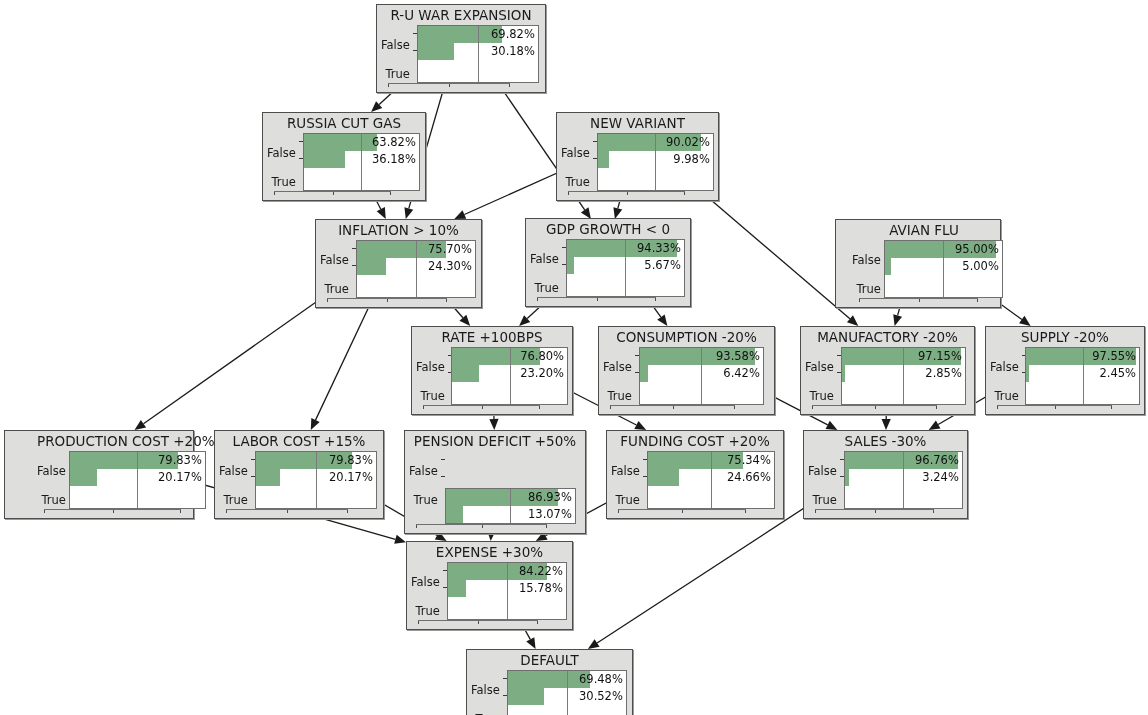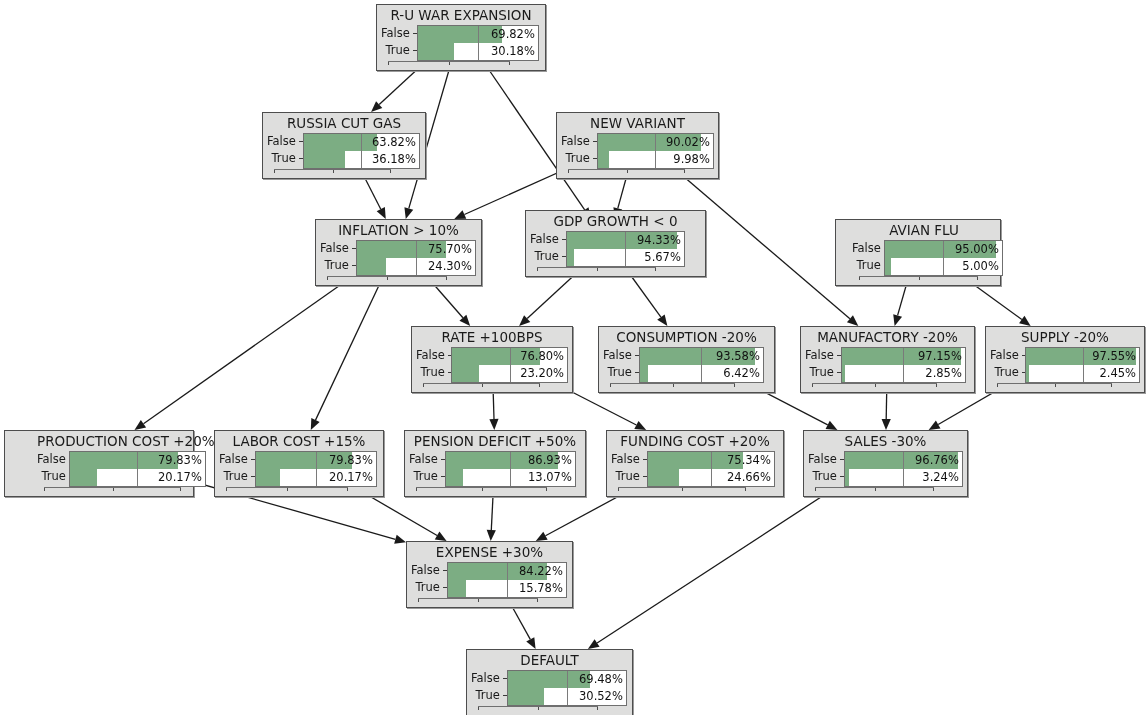--- a/index.html
+++ b/index.html
@@ -51,20 +51,21 @@
     justify-content: flex-start;
   }
   .state-label {
     font-size: 11.5px;
     color: #1a1a1a;
     height: 17px;
     line-height: 17px;
     text-align: right;
     padding-right: 3px;
     white-space: nowrap;
+    margin-top: 12px;
   }
   .tick-col {
     display: flex;
     flex-direction: column;
     width: 4px;
   }
   .tick {
     height: 17px;
     position: relative;
   }
@@ -295,21 +296,21 @@
             </div>
             <div class="midline"></div>
           </div>
         </div>
         <div class="axis-strip" style="margin-left: 7px; width: 120px;">
           <div class="axis-tick" style="left: 0px;"></div>
           <div class="axis-tick" style="left: 60px;"></div>
           <div class="axis-tick" style="left: 119px;"></div>
         </div>
       </div>
-      <div class="node" style="left: 525px; top: 210px; width: 181px;">
+      <div class="node" style="left: 525px; top: 218px; width: 166px;">
         <div class="node-title">GDP GROWTH &lt; 0</div>
         <div class="node-body">
           <div class="state-labels">
             <div class="state-label">False</div>
             <div class="state-label">True</div>
           </div>
           <div class="tick-col">
             <div class="tick"></div>
             <div class="tick"></div>
           </div>
@@ -538,21 +539,21 @@
         <div class="node-title">PENSION DEFICIT +50%</div>
         <div class="node-body">
           <div class="state-labels">
             <div class="state-label">False</div>
             <div class="state-label">True</div>
           </div>
           <div class="tick-col">
             <div class="tick"></div>
             <div class="tick"></div>
           </div>
-          <div class="bars" style="width: 131px; flex: 0 0 131px;">
+          <div class="bars" style="width: 131px; flex: 0 0 131px; margin-top: 37px;">
             <div class="bar-row">
               <div class="bar-fill" style="width: 86.93%; background: rgb(124, 173, 131);"></div>
               <div class="bar-val">86.93%</div>
             </div>
             <div class="bar-row">
               <div class="bar-fill" style="width: 13.07%; background: rgb(124, 173, 131);"></div>
               <div class="bar-val">13.07%</div>
             </div>
             <div class="midline"></div>
           </div>

